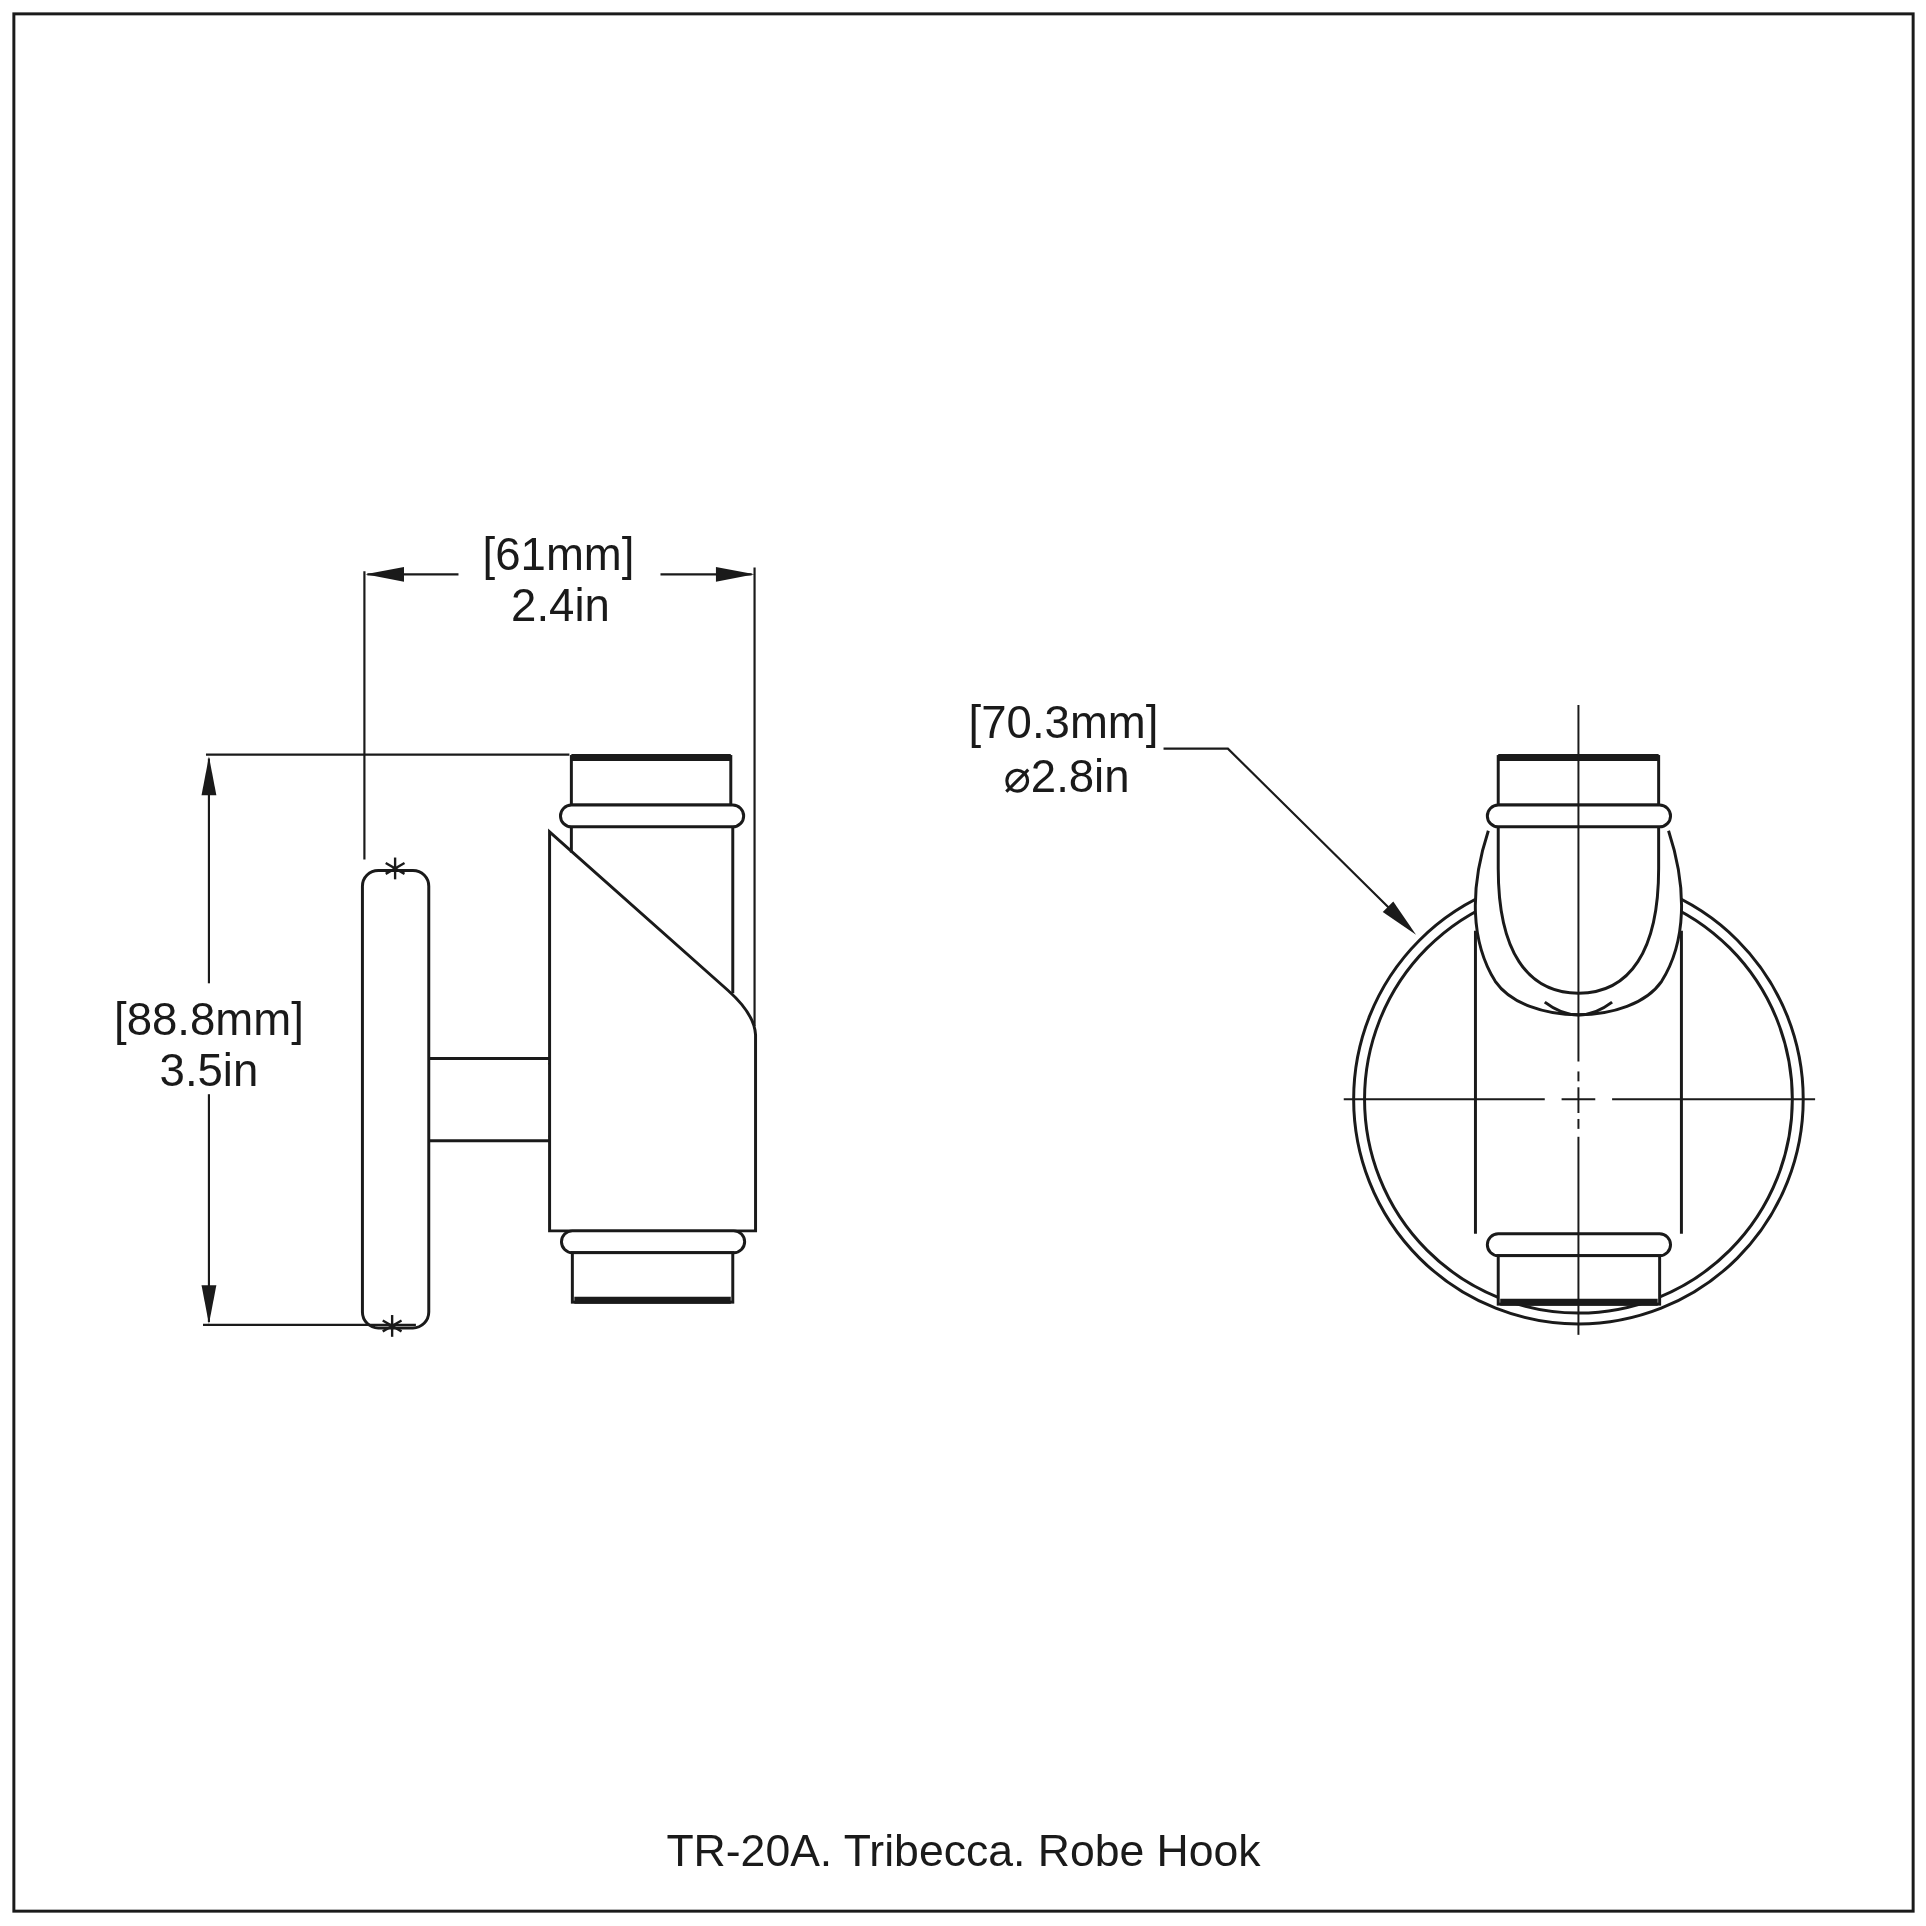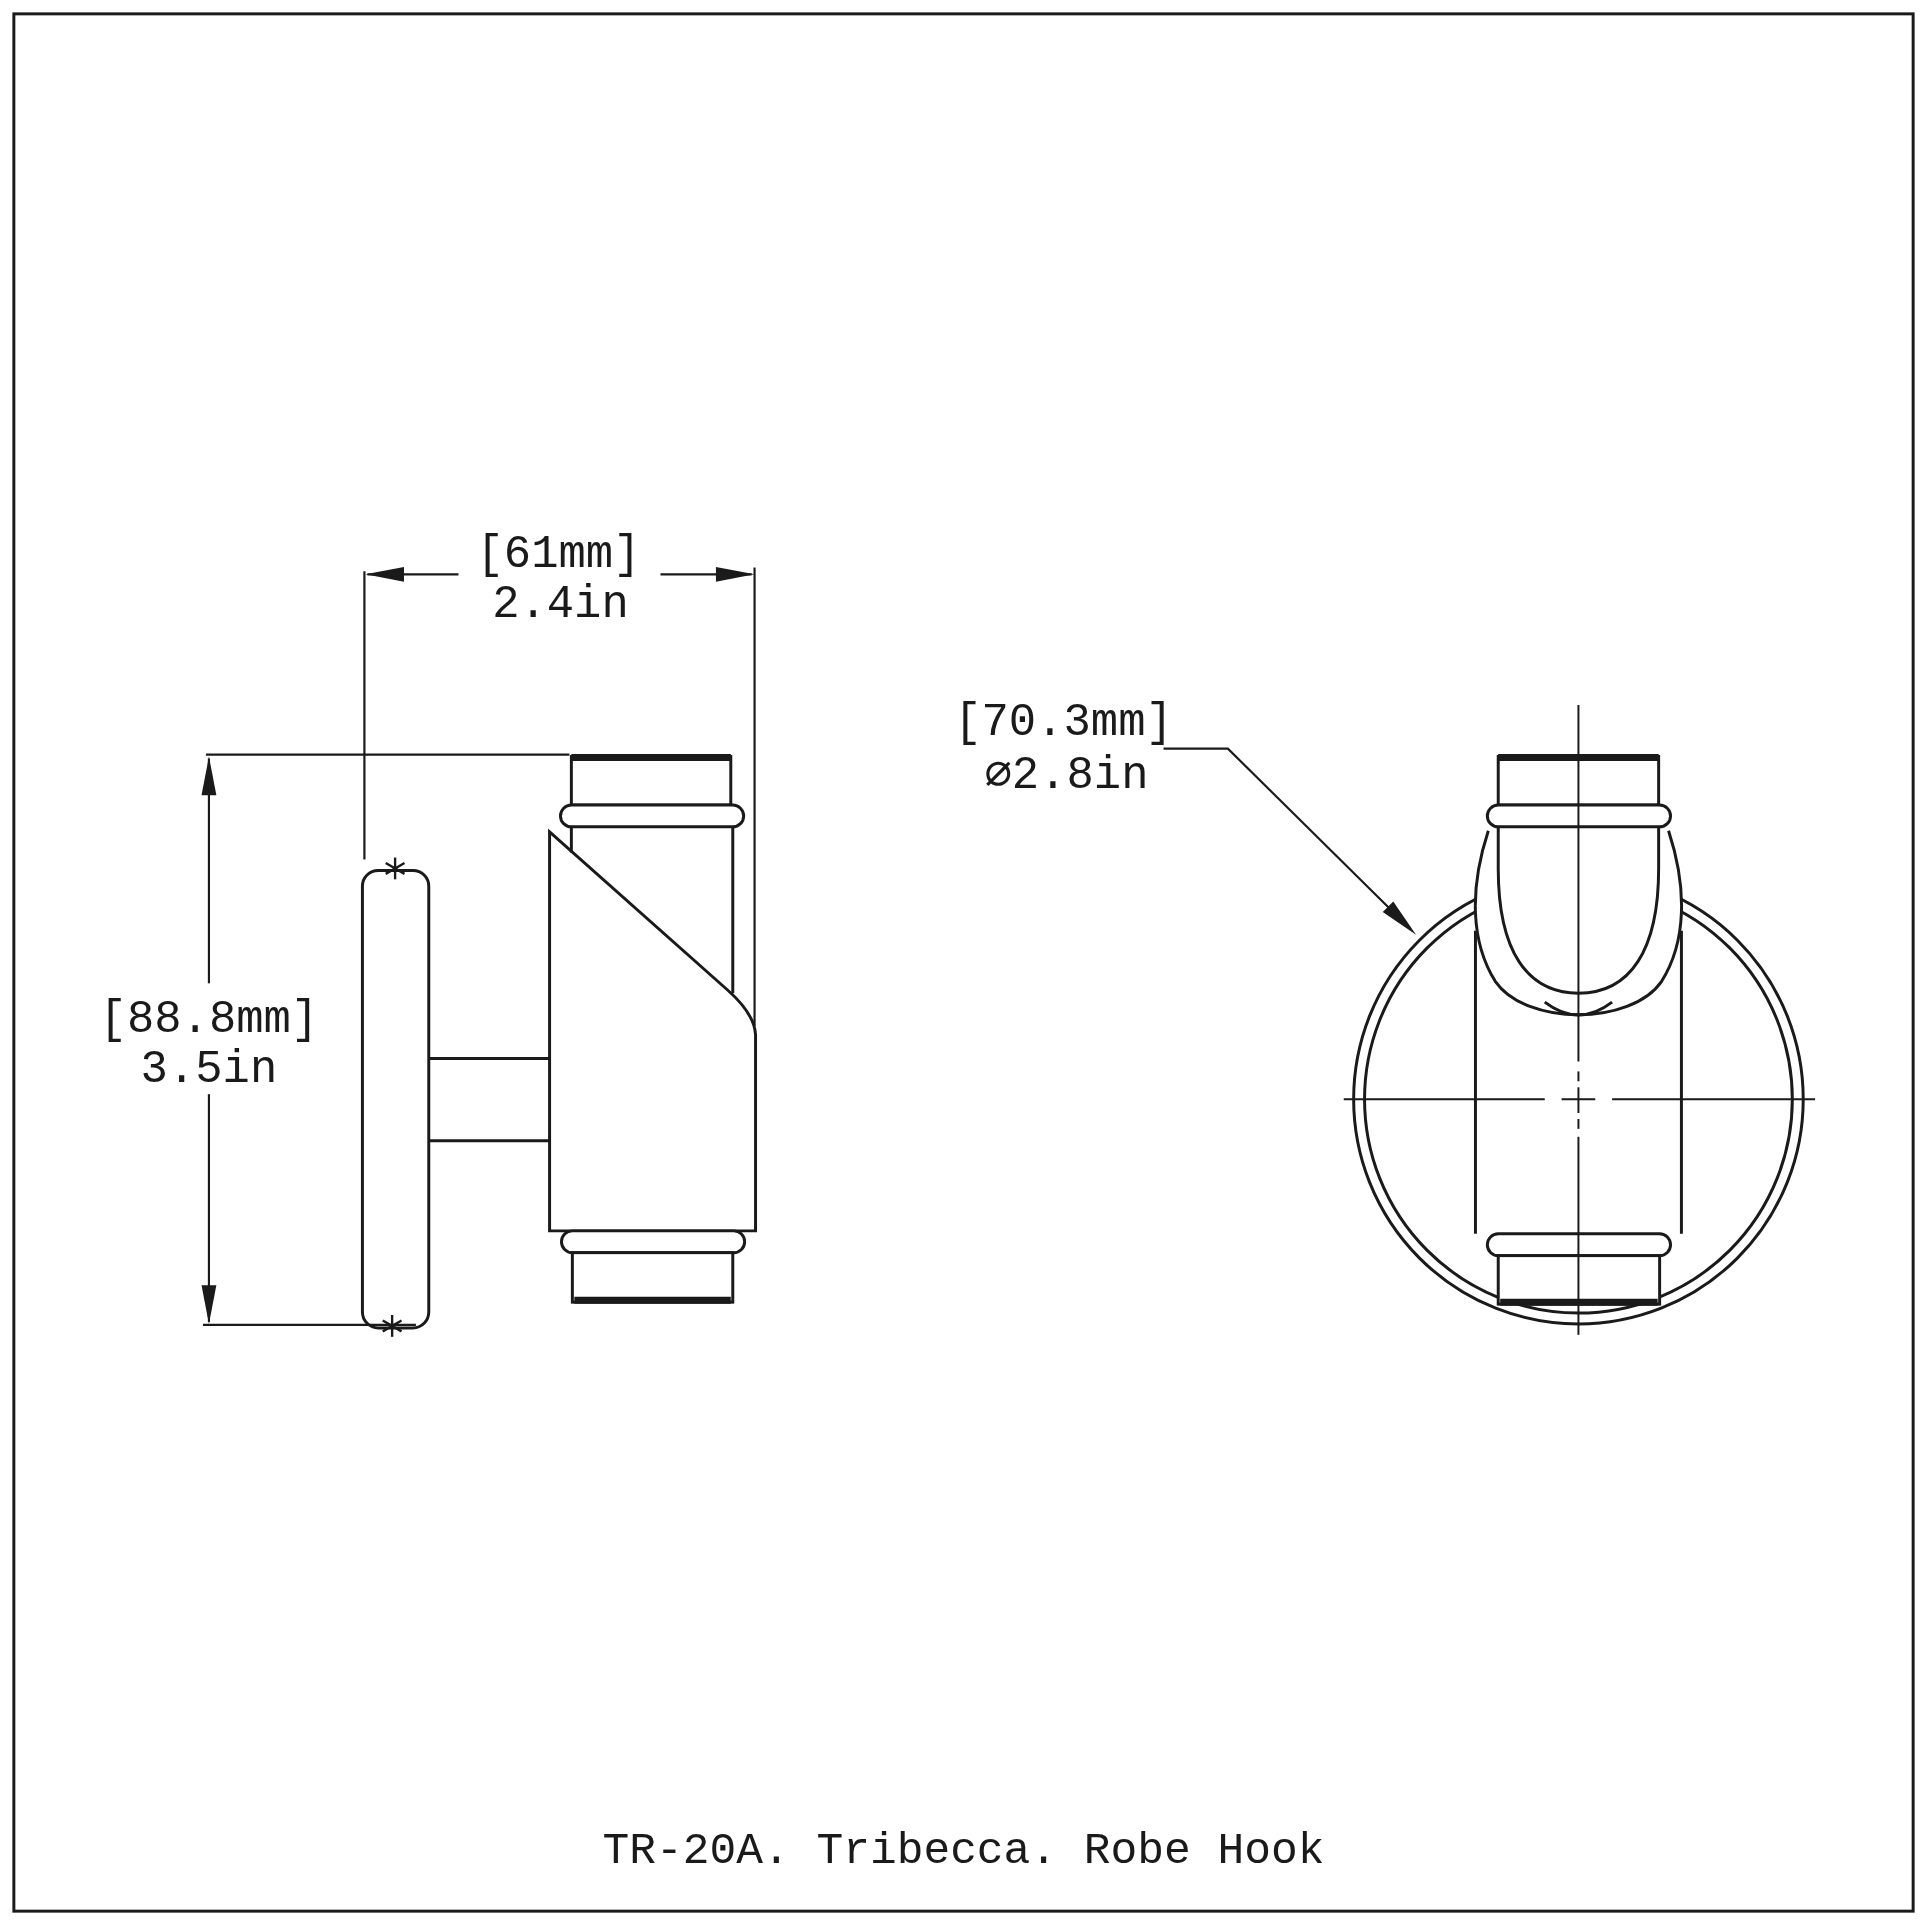--- a/index.html
+++ b/index.html
@@ -5,21 +5,21 @@
   html, body {
     margin: 0;
     padding: 0;
     background: #ffffff;
   }
   .sheet {
     position: relative;
     width: 1638px;
     height: 1927px;
     background: #ffffff;
-    font-family: Liberation Mono, monospace;
+    font-family: Liberation Sans, sans-serif;
   }
   svg { display: block; }
   .outline  { fill: #ffffff; stroke: #1a1a1a; stroke-width: 3; }
   .outline-nf { fill: none; stroke: #1a1a1a; stroke-width: 3; }
   .fillonly { fill: #ffffff; stroke: none; }
   .thickedge{ stroke: #1a1a1a; stroke-width: 7; fill: none; }
   .dimline  { stroke: #1a1a1a; stroke-width: 2.2; fill: none; }
   .centerln { stroke: #1a1a1a; stroke-width: 2; fill: none; }
   .arrow    { fill: #1a1a1a; stroke: none; }
   .marker   { stroke: #1a1a1a; stroke-width: 2.4; }

